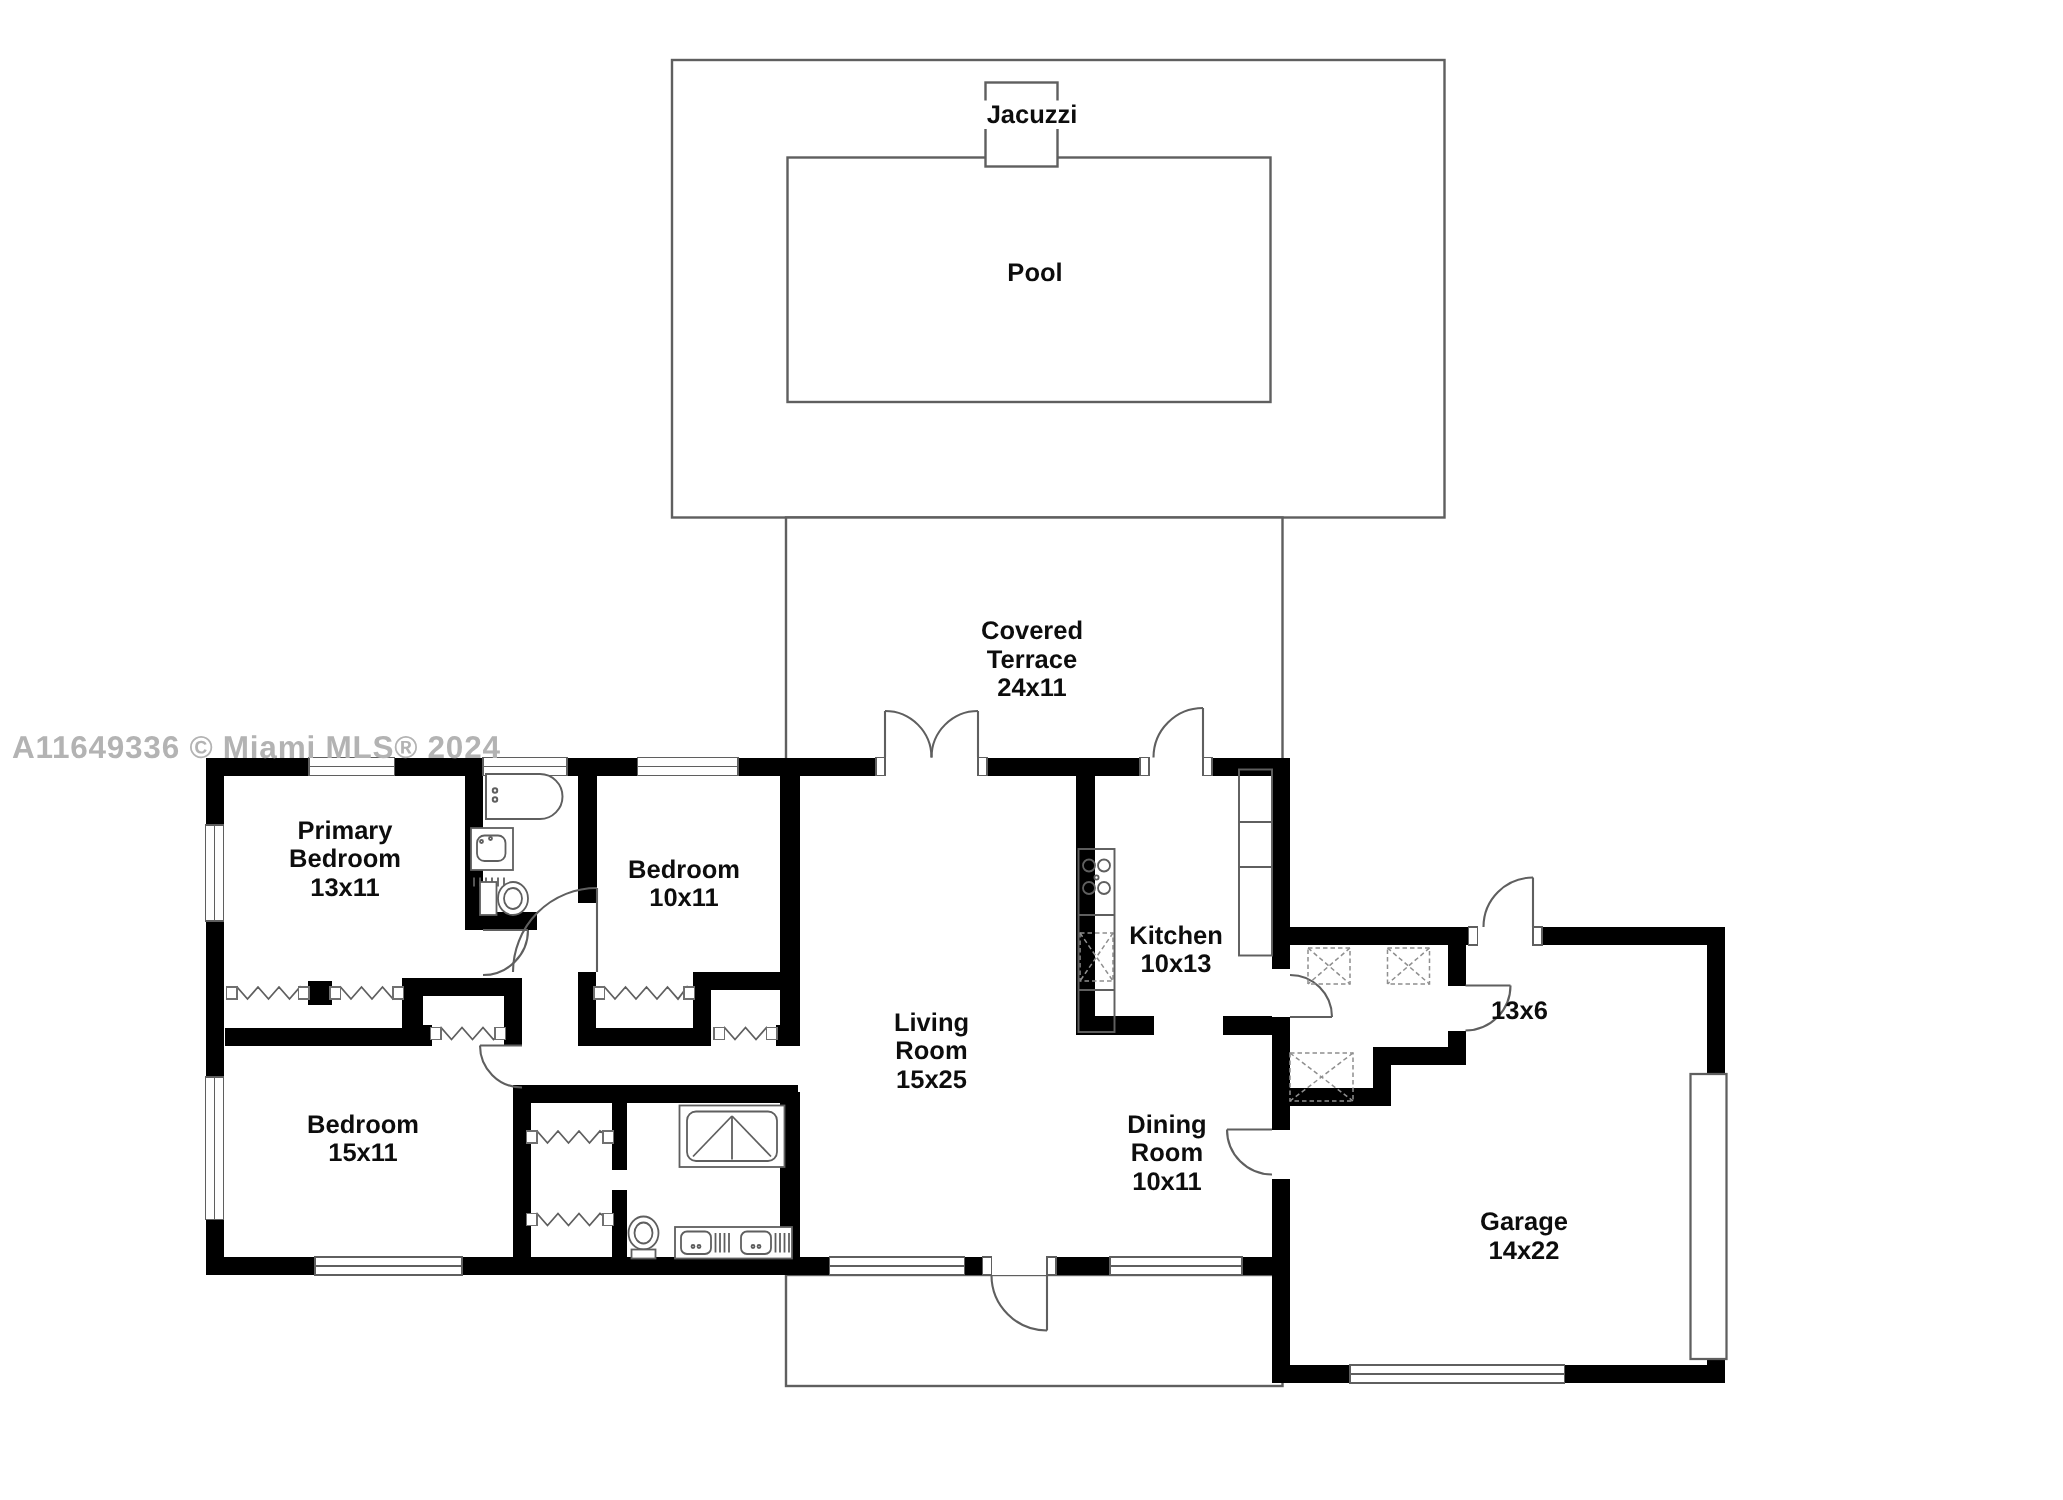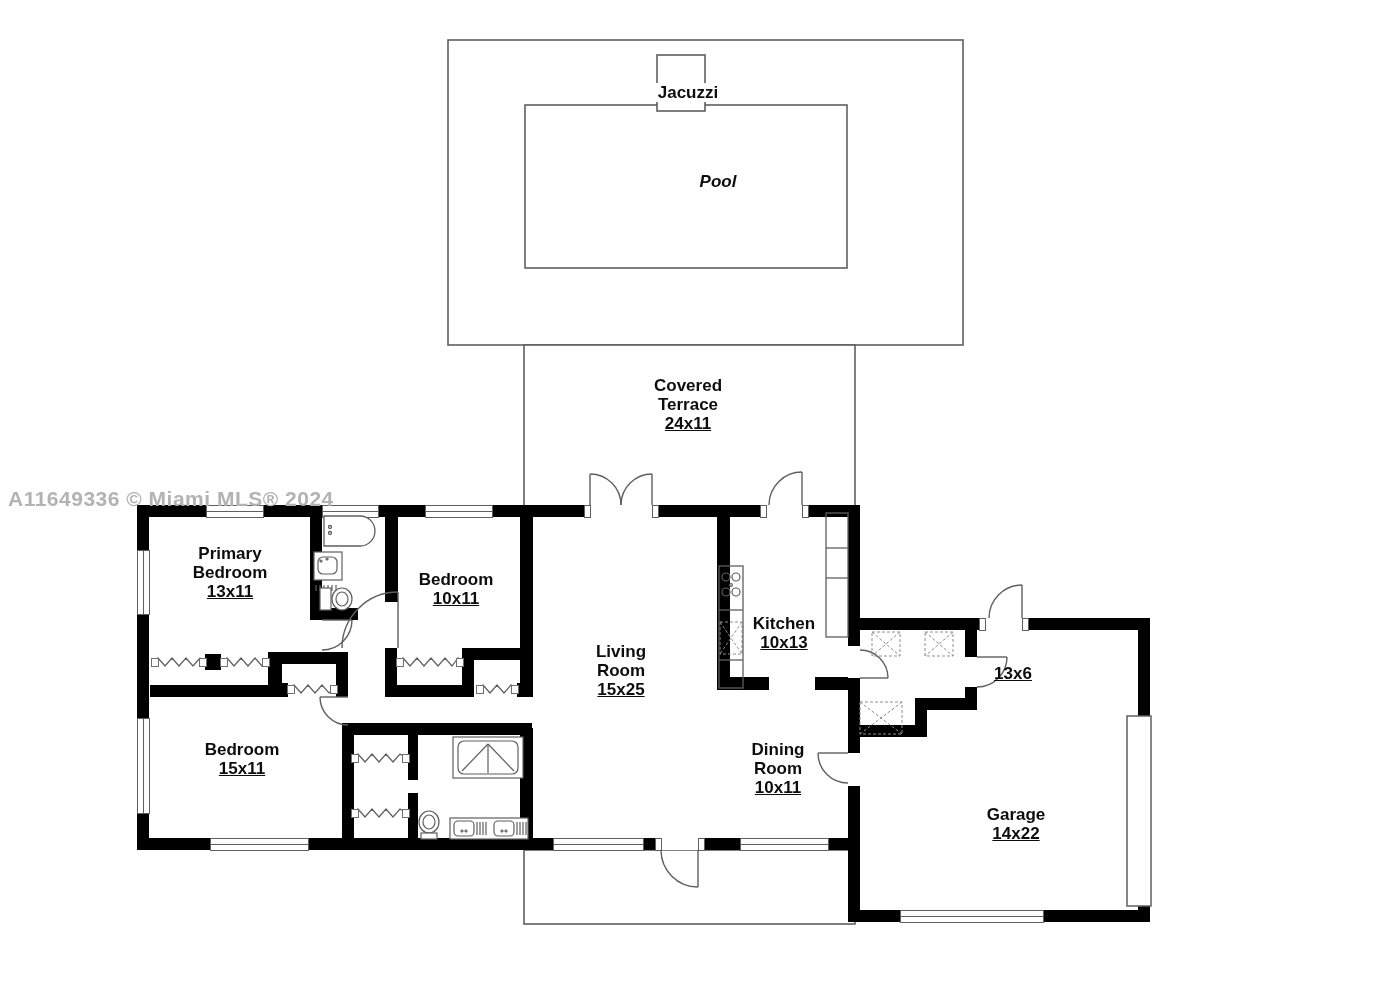--- a/index.html
+++ b/index.html
@@ -2,21 +2,21 @@
 <html><head>
 <meta charset="utf-8">
 <style>
   html,body{margin:0;padding:0;background:#fff;}
   .canvas{position:relative;width:1375px;height:1000px;background:#ffffff;overflow:hidden;
           font-family:"Liberation Sans", sans-serif;}
   .plan-svg{position:absolute;left:0;top:0;}
   .label{position:absolute;text-align:center;font-weight:bold;font-size:17px;line-height:1.12;
          color:#0d0d0d;z-index:20;}
   .label .rname{display:block;}
-  .label .rdims{display:block;text-decoration:underline;}
+  .label .rdims{display:block;}
   .label.bgwhite .rname{background:#fff;display:inline-block;padding:0 2px;}
   .watermark{position:absolute;left:8px;top:487px;font-size:21px;font-weight:bold;
              color:#b3b3b3;z-index:30;letter-spacing:.5px;text-align:center;}
 </style>
 </head>
 <body>
 
 <div class="canvas">
 
   <svg class="plan-svg" width="1375" height="1000" viewBox="0 0 1375 1000">
@@ -273,43 +273,43 @@
         <line x1="520" y1="822" x2="520" y2="835"></line>
       <line x1="523" y1="822" x2="523" y2="835"></line>
         <line x1="526" y1="822" x2="526" y2="835"></line>
     </g>
 
     <g fill="#ffffff" stroke="#5f5f5f" stroke-width="1.5">
       <rect x="1127" y="716" width="24" height="190"></rect>
     </g>
   </svg>
 
-  <div class="label bgwhite" style="left:628px;top:67px;width:120px;margin-top:16px;">
+  <div class="label bgwhite" style="left:628px;top:67px;width:120px;">
     <span class="rname">Jacuzzi</span>
   </div>
-  <div class="label" style="left:658px;top:172px;width:120px;font-style:italic;">
+  <div class="label" style="left:630px;top:172px;width:120px;">
     <span class="rname">Pool</span>
   </div>
-  <div class="label" style="left:638px;top:376px;width:100px;">
+  <div class="label" style="left:638px;top:411px;width:100px;">
     <span class="rname">Covered Terrace</span>
     <span class="rdims">24x11</span>
   </div>
   <div class="label" style="left:175px;top:544px;width:110px;">
     <span class="rname">Primary Bedroom</span>
     <span class="rdims">13x11</span>
   </div>
   <div class="label" style="left:396px;top:570px;width:120px;">
     <span class="rname">Bedroom</span>
     <span class="rdims">10x11</span>
   </div>
   <div class="label" style="left:724px;top:614px;width:120px;">
     <span class="rname">Kitchen</span>
     <span class="rdims">10x13</span>
   </div>
-  <div class="label" style="left:576px;top:642px;width:90px;">
+  <div class="label" style="left:576px;top:672px;width:90px;">
     <span class="rname">Living Room</span>
     <span class="rdims">15x25</span>
   </div>
   <div class="label" style="left:182px;top:740px;width:120px;">
     <span class="rname">Bedroom</span>
     <span class="rdims">15x11</span>
   </div>
   <div class="label" style="left:733px;top:740px;width:90px;">
     <span class="rname">Dining Room</span>
     <span class="rdims">10x11</span>

